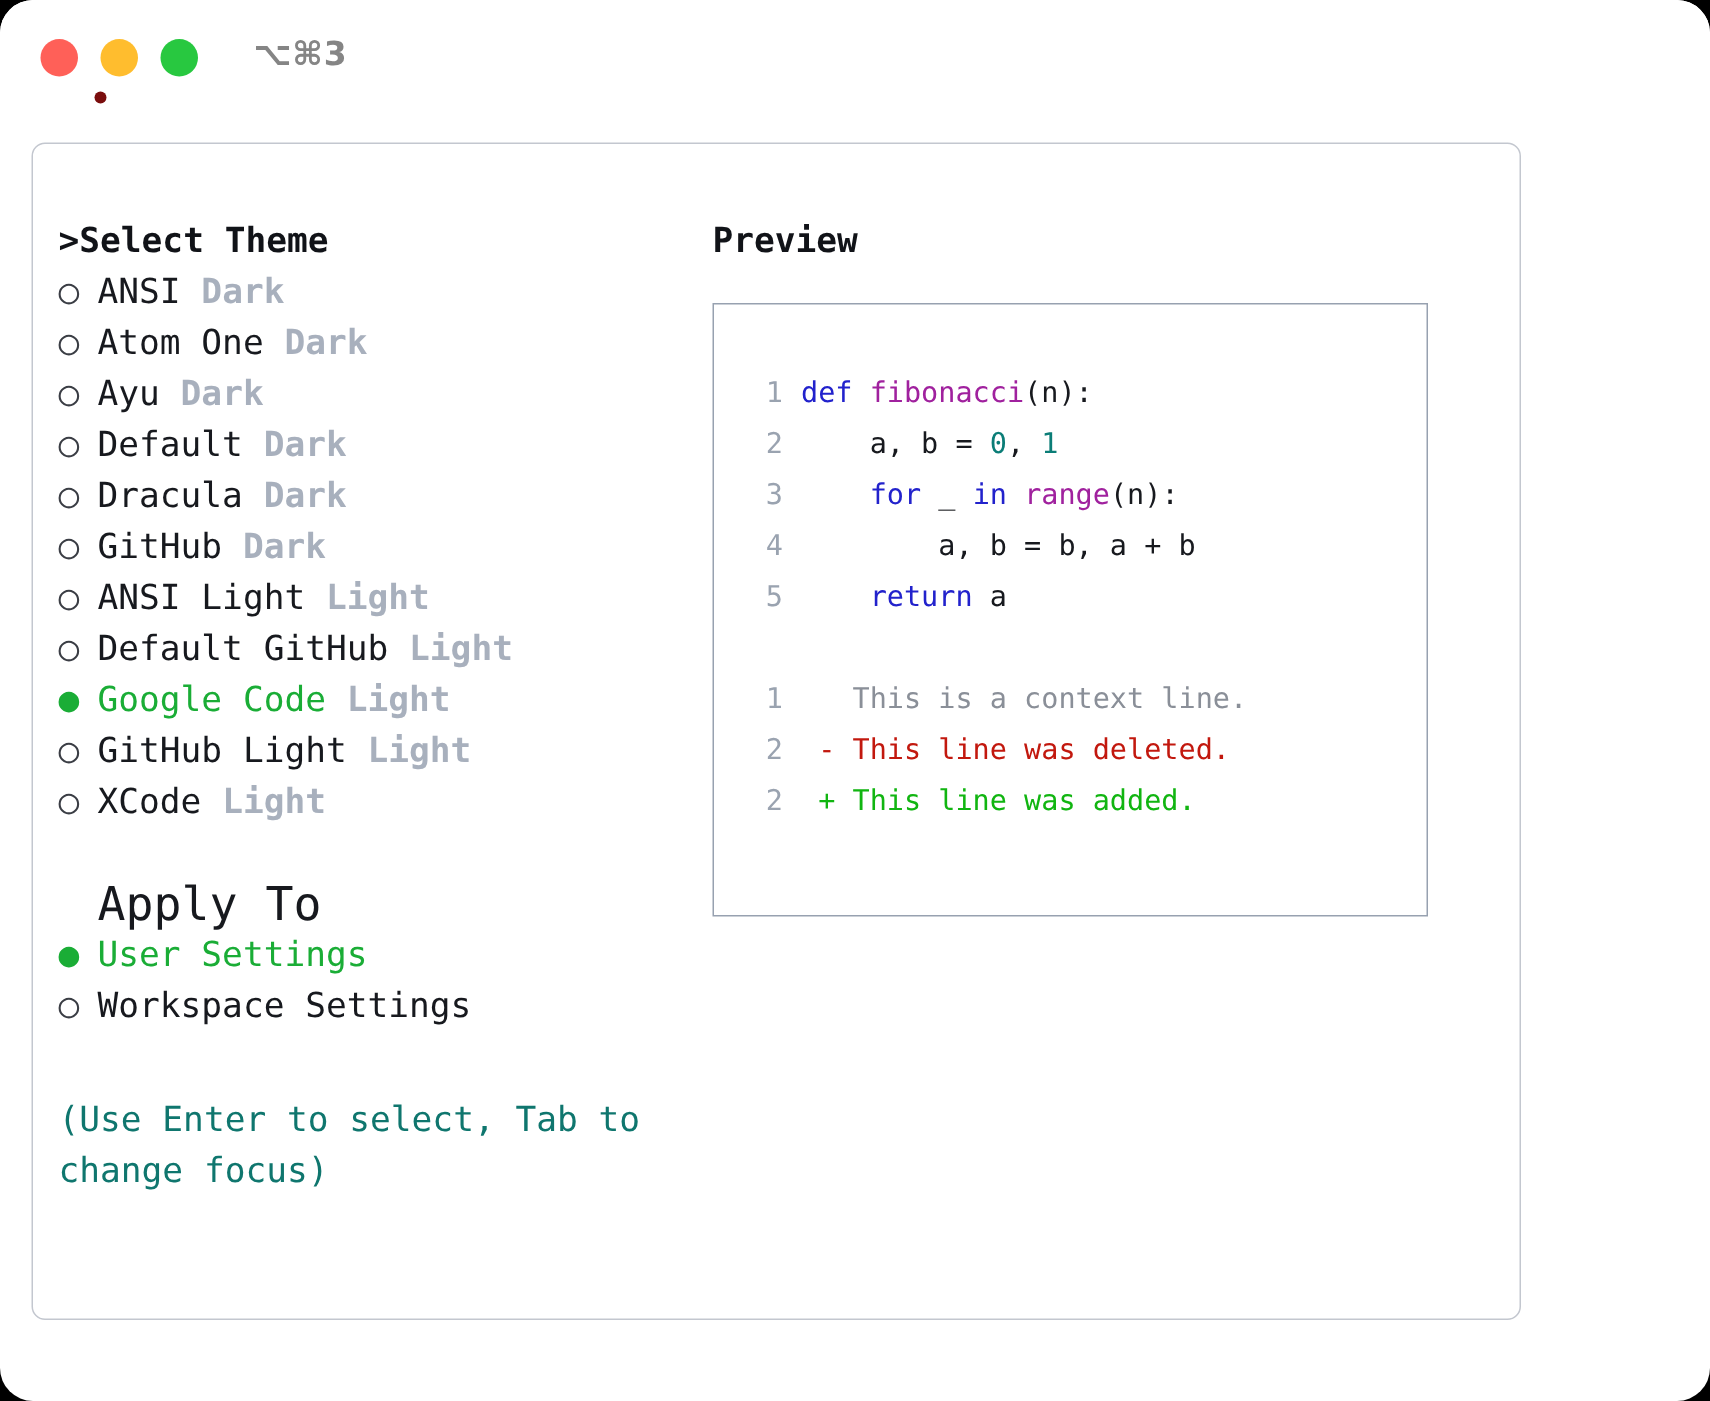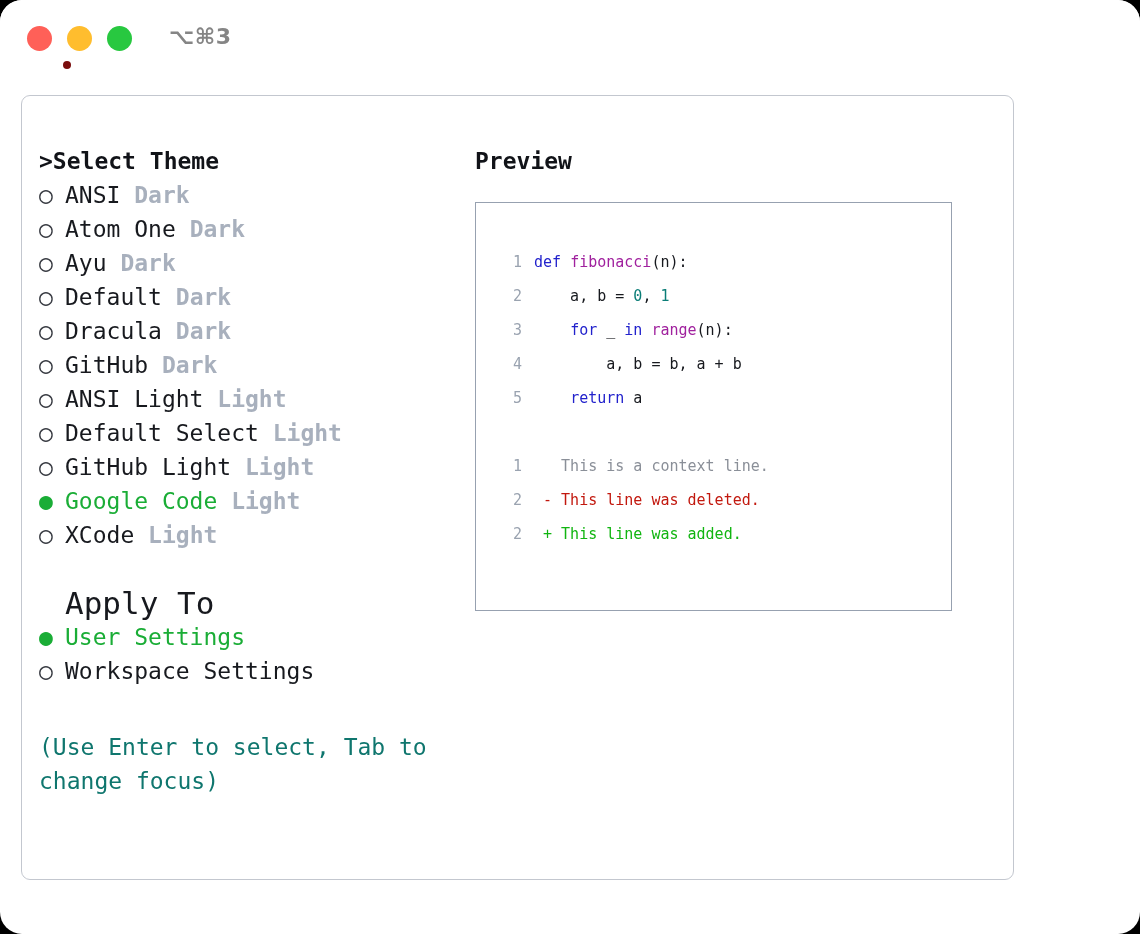--- a/index.html
+++ b/index.html
@@ -139,21 +139,21 @@
     position: relative;
     width: 477px;
     height: 409px;
     border: 1.5px solid #97a1b0;
     background: #ffffff;
   }
 
   #code-area {
     position: absolute;
     left: 16px; top: 42px;
-    font-size: 15px;
+    font-size: 19px;
     line-height: 34px;
     white-space: pre;
   }
 
   .code-line { height: 34px; white-space: pre; }
   .ln {
     display: inline-block;
     width: 30px;
     text-align: right;
     color: #9aa3b0;
@@ -190,23 +190,23 @@
       <div class="head-row"><span class="caret">&gt;</span><span>Select Theme</span></div>
 
       <div id="theme-list">
           <div class="opt-row"><span class="bullet off">○</span><span class="lbl">ANSI</span><span class="variant"> Dark</span></div>
           <div class="opt-row"><span class="bullet off">○</span><span class="lbl">Atom One</span><span class="variant"> Dark</span></div>
           <div class="opt-row"><span class="bullet off">○</span><span class="lbl">Ayu</span><span class="variant"> Dark</span></div>
           <div class="opt-row"><span class="bullet off">○</span><span class="lbl">Default</span><span class="variant"> Dark</span></div>
           <div class="opt-row"><span class="bullet off">○</span><span class="lbl">Dracula</span><span class="variant"> Dark</span></div>
           <div class="opt-row"><span class="bullet off">○</span><span class="lbl">GitHub</span><span class="variant"> Dark</span></div>
           <div class="opt-row"><span class="bullet off">○</span><span class="lbl">ANSI Light</span><span class="variant"> Light</span></div>
-          <div class="opt-row"><span class="bullet off">○</span><span class="lbl">Default Select</span><span class="variant"> Light</span></div>
+          <div class="opt-row"><span class="bullet off">○</span><span class="lbl">Default GitHub</span><span class="variant"> Light</span></div>
+          <div class="opt-row selected"><span class="bullet on">●</span><span class="lbl">Google Code</span><span class="variant"> Light</span></div>
           <div class="opt-row"><span class="bullet off">○</span><span class="lbl">GitHub Light</span><span class="variant"> Light</span></div>
-          <div class="opt-row selected"><span class="bullet on">●</span><span class="lbl">Google Code</span><span class="variant"> Light</span></div>
           <div class="opt-row"><span class="bullet off">○</span><span class="lbl">XCode</span><span class="variant"> Light</span></div>
         </div>
 
       <div class="spacer"></div>
 
       <div class="section-title">Apply To</div>
 
       <div id="apply-list">
           <div class="opt-row selected"><span class="bullet on">●</span><span class="lbl">User Settings</span></div>
           <div class="opt-row"><span class="bullet off">○</span><span class="lbl">Workspace Settings</span></div>

